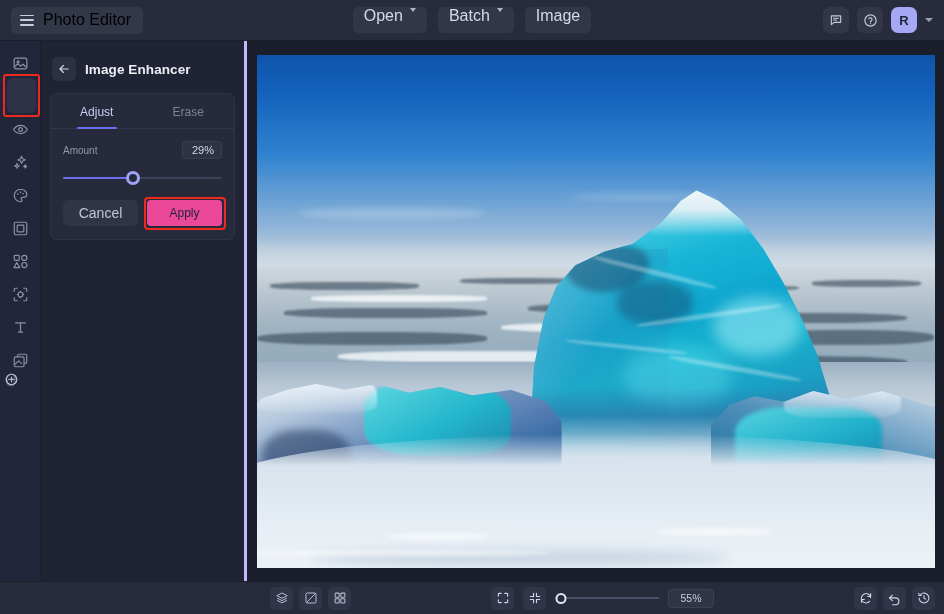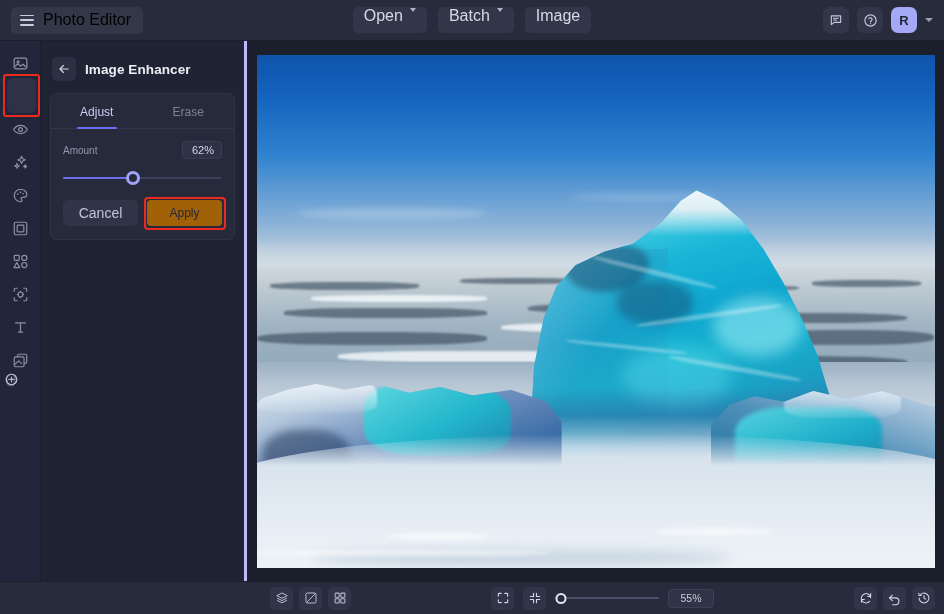--- a/index.html
+++ b/index.html
@@ -149,21 +149,21 @@
   .btn-row { display:flex; gap: 9px; margin-top: 14px; }
   .btn {
     flex:1; height: 26px; border-radius: 5px;
     font-size: 14px; display:flex; align-items:center; justify-content:center;
     cursor:pointer; border:none; font-family:"Liberation Sans", sans-serif;
   }
   .btn-cancel { background:#2f3446; color:#c2c6d6; }
   .btn-apply-wrap { flex:1; position:relative; }
   .btn-apply {
     width:100%; height:26px; border-radius:4px;
-    background:#a16207; color:#22263a; font-size:12px;
+    background:#ec4899; color:#22263a; font-size:12px;
     display:flex; align-items:center; justify-content:center; cursor:pointer; border:none;
     font-family:"Liberation Sans", sans-serif;
   }
   .btn-apply-hl {
     position:absolute; left:-3.5px; top:-3.5px; right:-3.5px; bottom:-3.5px;
     border:2.5px solid #ed2a1e; border-radius:4px; pointer-events:none;
   }
 
   
   .canvas-area { flex:1; position: relative; background:#1b1e2b; display:flex; align-items:center; justify-content:center; min-width:0; }
@@ -421,21 +421,21 @@
 
       <div class="card">
         <div class="tabs">
           <div class="tab active">Adjust</div>
           <div class="tab">Erase</div>
         </div>
 
         <div class="card-body">
           <div class="row-label">
             <span class="amt-label">Amount</span>
-            <span class="amt-value">62%</span>
+            <span class="amt-value">29%</span>
           </div>
 
           <div class="slider">
             <div class="slider-track"></div>
             <div class="slider-fill" id="sliderFill" style="width: 44%;"></div>
             <div class="slider-thumb" id="sliderThumb" style="left: 44%;"></div>
           </div>
 
           <div class="btn-row">
             <button class="btn btn-cancel">Cancel</button>

